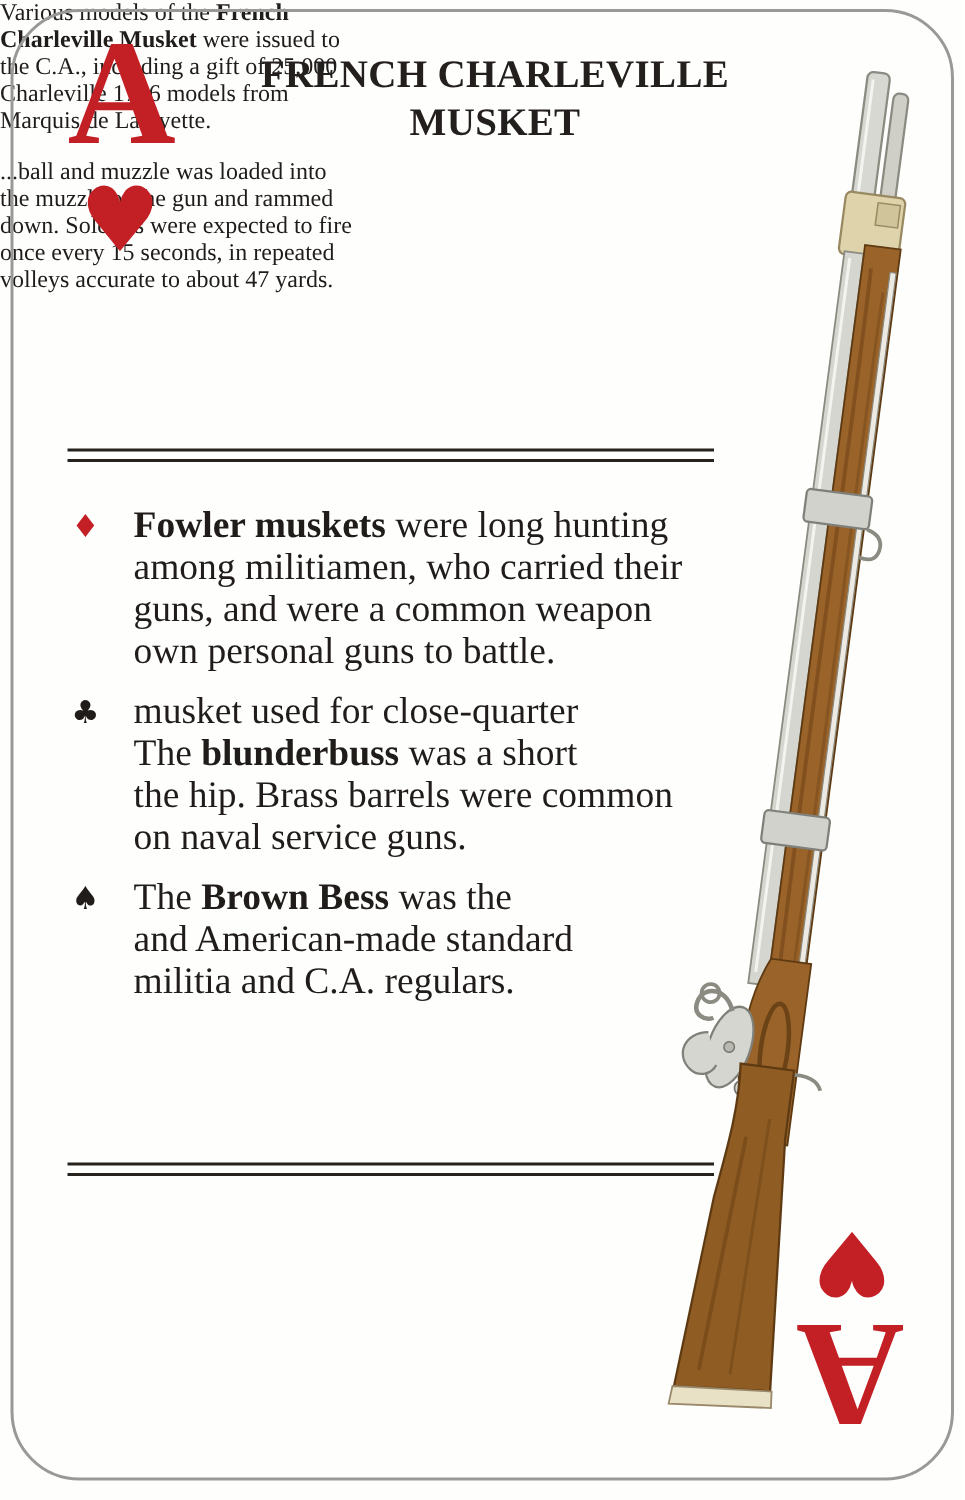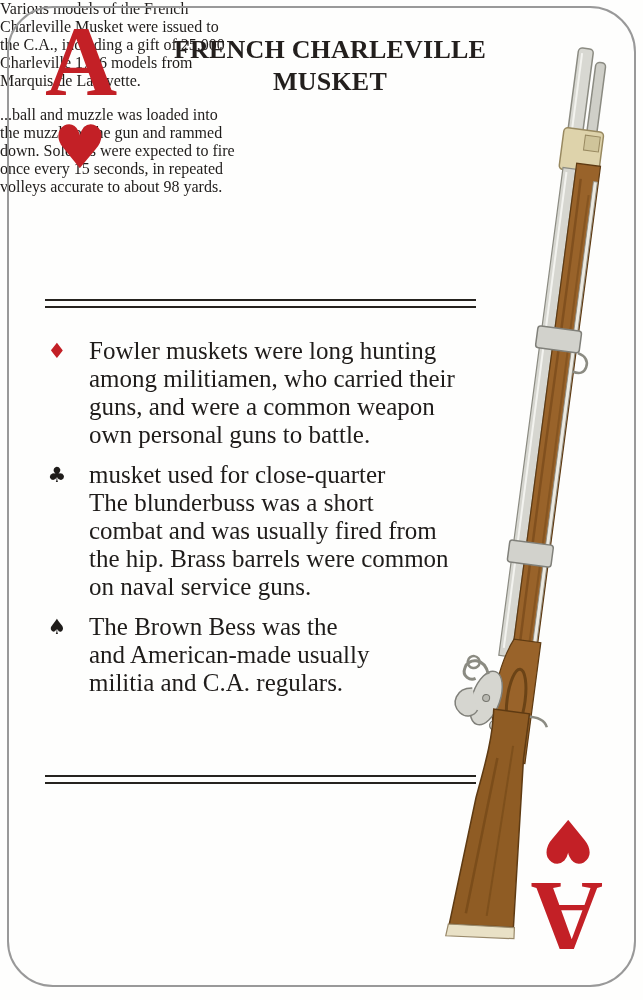--- a/index.html
+++ b/index.html
@@ -49,21 +49,21 @@
   .suit-glyph.red { color:#c32026; }
   .fact-text div { white-space:nowrap;margin-left:10px; }
 
   
   .footer-note { position:absolute; left:44px; top:806px; width:420px; margin:0;
                  font-style:italic; font-size:25px; line-height:28px; }
 
   
   .musket { position:absolute; left:420px; top:0; width:220px; height:1000px;
             pointer-events:none; }
-  b { font-weight:normal; }
+  b { font-weight:bold; }
 </style>
 </head>
 <body>
 
 <div class="stage">
 
   <div class="card-border"></div>
 
   <svg class="musket" viewBox="0 0 220 1000" xmlns="http://www.w3.org/2000/svg">
     <g transform="rotate(7.5 110 495)">
@@ -139,42 +139,41 @@
         <div>among militiamen, who carried their</div>
         <div>guns, and were a common weapon</div>
         <div>own personal guns to battle.</div>
       </span>
     </li>
     <li>
       <span class="suit-glyph">♣</span>
       <span class="fact-text">
         <div>musket used for close-quarter</div>
         <div><span>The </span><b>blunderbuss</b><span> was a short</span></div>
-        <div>combat and was usually fired from</div>
         <div>the hip. Brass barrels were common</div>
         <div>on naval service guns.</div>
       </span>
     </li>
     <li>
       <span class="suit-glyph">♠</span>
       <span class="fact-text">
         <div><span>The </span><b>Brown Bess</b><span> was the</span></div>
-        <div>and American-made usually</div>
+        <div>and American-made standard</div>
         <div>militia and C.A. regulars.</div>
       </span>
     </li>
   </ul>
 
   <div class="divider divider-2"></div>
 
   <p class="footer-note">
     </p>
     <div>...ball and muzzle was loaded into</div>
     <div>the muzzle of the gun and rammed</div>
     <div>down. Soldiers were expected to fire</div>
     <div>once every 15 seconds, in repeated</div>
-    <div>volleys accurate to about 98 yards.</div>
+    <div>volleys accurate to about 47 yards.</div>
   <p></p>
 
   <div class="suit-big suit-bottom">♥</div>
   <div class="rank rank-bottom">A</div>
 
 </div>
 
 </body></html>

